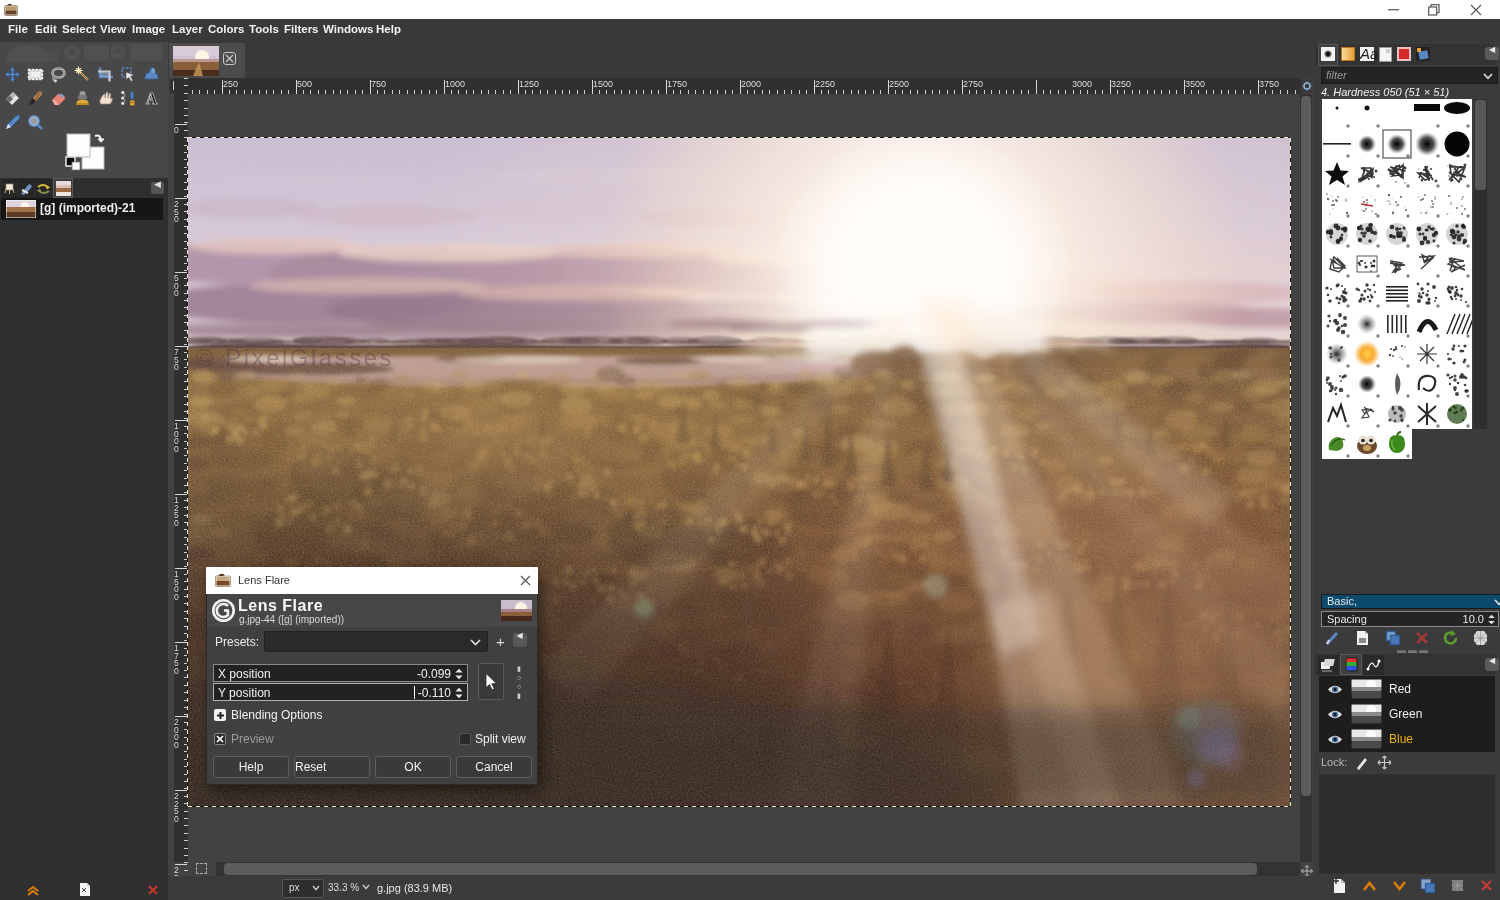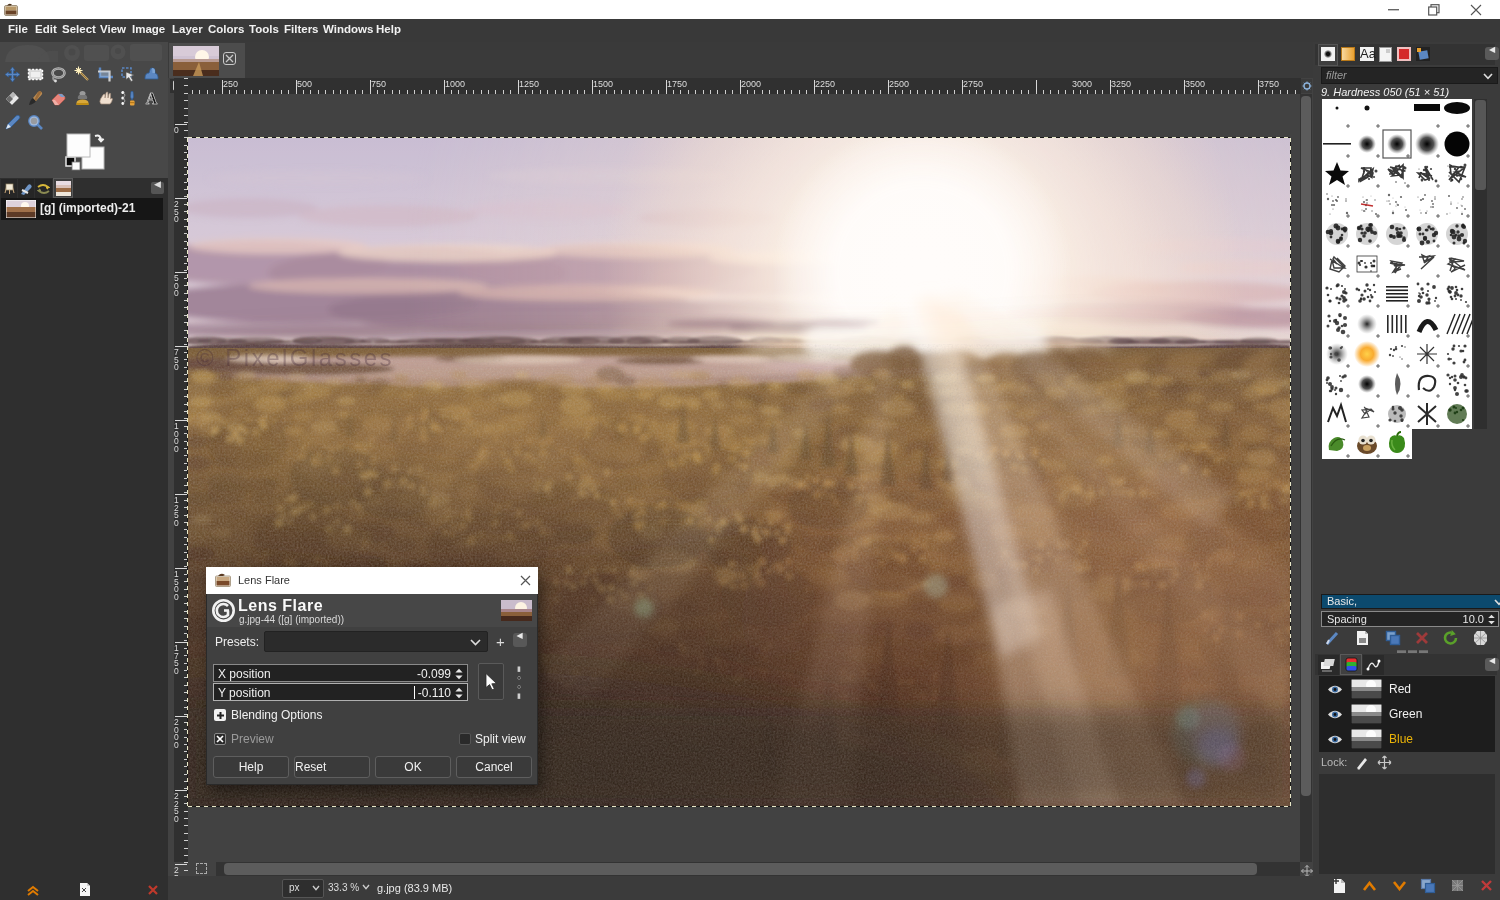--- a/index.html
+++ b/index.html
@@ -2414,39 +2414,39 @@
     </div>
   </div>
 
   <div class="abs" id="rightpanel">
 <div class="abs" style="left:2px;top:2px;width:180px;height:21px;background:#333333;"></div>
 <div class="abs" style="left:5px;top:2px;width:20px;height:22px;background:#3f3f3f;border:1px solid #555;box-sizing:border-box;"></div>
 <div class="abs" style="left:8px;top:5px;width:14px;height:14px;background:#f2f2f2;">
         <div style="position:absolute;left:3px;top:3px;width:8px;height:8px;border-radius:50%;background:radial-gradient(circle,#111 30%,rgba(17,17,17,0) 75%);"></div>
       </div>
 <div class="abs" style="left:28px;top:5px;width:14px;height:14px;background:linear-gradient(90deg,#f8d9a0,#e8a030);border:1px solid #b87818;box-sizing:border-box;"></div>
-<div class="abs" style="left:47px;top:5px;width:14px;height:14px;background:#f2f2f2;color:#222;font-size:13px;text-align:center;line-height:14px;">Aa</div>
+<div class="abs" style="left:47px;top:5px;width:14px;height:14px;background:#f2f2f2;color:#222;font-size:15px;text-align:center;line-height:14px;font-style:italic;">Aa</div>
 <div class="abs" style="left:66px;top:5px;width:13px;height:15px;background:#f4f4f4;border:1px solid #999;box-sizing:border-box;">
         <div style="position:absolute;right:1px;top:1px;width:4px;height:4px;background:#ccc;"></div>
       </div>
 <div class="abs" style="left:84px;top:5px;width:14px;height:14px;background:#d42a2a;border:2px solid #f0c0c0;box-sizing:border-box;"></div>
 <div class="abs" style="left:103px;top:5px;width:14px;height:14px;background:#222;">
         <div style="position:absolute;left:3px;top:4px;width:9px;height:8px;background:#5b87c2;transform:rotate(-10deg);"></div>
         <div style="position:absolute;left:1px;top:1px;width:4px;height:4px;background:#e8a030;"></div>
       </div>
 <div class="abs" style="left:172px;top:5px;width:14px;height:13px;background:#5a5a5a;border-radius:3px;">
         <span style="position:absolute;left:4px;top:-2px;color:#e8e8e8;font-size:8px;">◀</span>
       </div>
 <div class="abs" style="left:8px;top:25px;width:177px;height:17px;background:#242424;border:1px solid #1a1a1a;box-sizing:border-box;">
         <span style="position:absolute;left:4px;top:1px;color:#9a9a9a;font-size:11px;font-style:italic;">filter</span>
         <svg style="position:absolute;right:4px;top:5px;" width="10" height="7" viewBox="0 0 10 7">
           <path d="M1,1 L5,5.4 L9,1" stroke="#ddd" stroke-width="1.6" fill="none"></path>
         </svg>
       </div>
-<span class="abs" style="left:8px;top:44px;color:#f2f2f2;font-size:11px;font-style:italic;">9. Hardness 050 (51 × 51)</span>
+<span class="abs" style="left:8px;top:44px;color:#f2f2f2;font-size:11px;font-style:italic;">4. Hardness 050 (51 × 51)</span>
 <div class="abs" style="left:9px;top:57px;width:150px;height:330px;background:#ffffff;"></div>
 <div class="abs" style="left:9px;top:387px;width:90px;height:30px;background:#ffffff;"></div>
 <svg class="abs" style="left:9px;top:57px;" width="150" height="360" viewBox="0 0 150 360">
         <defs>
           <radialGradient id="fz">
             <stop offset="0" stop-color="#000"></stop>
             <stop offset="0.55" stop-color="#333" stop-opacity="0.85"></stop>
             <stop offset="1" stop-color="#777" stop-opacity="0"></stop>
           </radialGradient>
           <radialGradient id="fz2">

